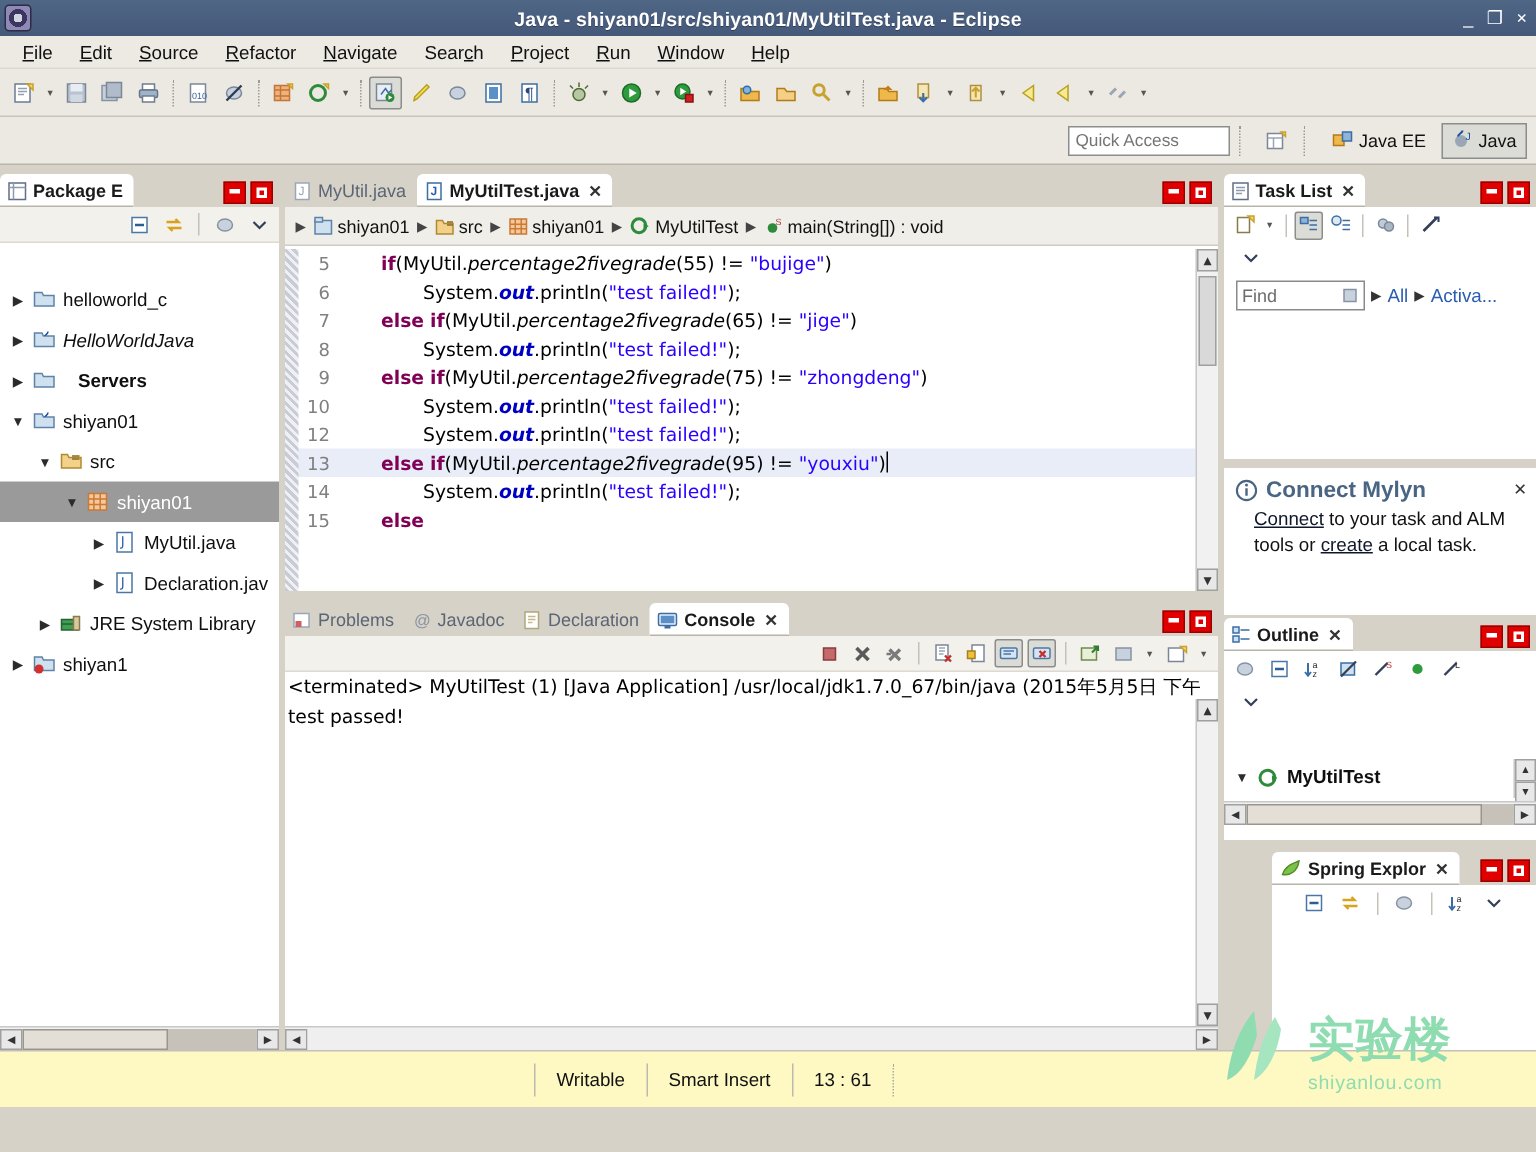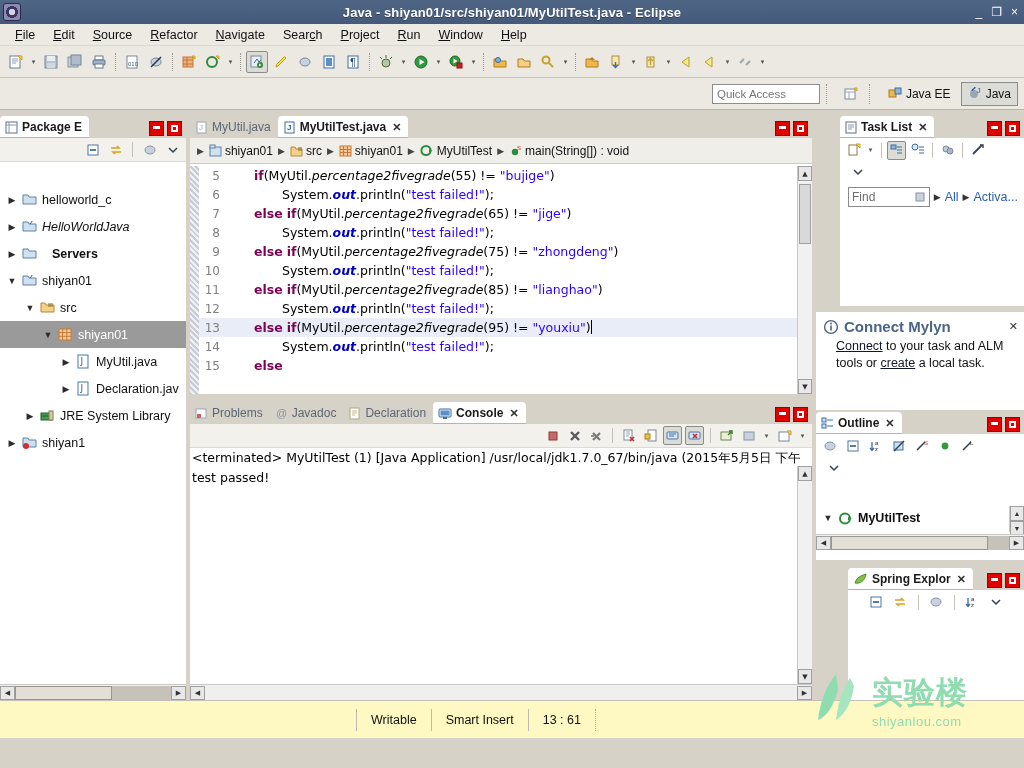--- a/index.html
+++ b/index.html
@@ -175,21 +175,21 @@
   
   #console { left: 190px; top: 286px; right: 212px; bottom: 0; }
   .console-body {
     position: absolute; top: 48px; left: 0; right: 0; bottom: 16px;
     background: #fff; font-family: "DejaVu Sans", sans-serif; font-size: 12.5px;
     padding: 2px 0 0 2px; overflow: hidden;
   }
   .console-line { height: 20px; white-space: nowrap; color: #000; }
 
   
-  #tasklist { right: 0; top: 0; width: 184px; height: 192px; }
+  #tasklist { right: 0; top: 0; width: 208px; height: 192px; }
   #mylyn { right: 0; top: 198px; width: 208px; height: 108px; background: #fff; }
   #outline { right: 0; top: 296px; width: 208px; height: 150px; }
   #spring { right: 0; top: 452px; width: 176px; bottom: 0; }
 
   .find-row { display: flex; align-items: center; gap: 4px; padding: 6px 6px 0 8px; }
   .find-box {
     width: 86px; height: 20px; border: 1px solid #8a8a8a; background: #fff;
     display: flex; align-items: center; justify-content: space-between;
     padding: 0 3px; font-size: 12px; color: #6d6d6d;
   }
@@ -681,21 +681,20 @@
       </div>
       <div class="code-area">
         <div class="gutter-strip"></div>
         <div id="code-lines">
             <div class="code-line"><span class="lnum">5</span><span style="padding-left: 28px;"><span class="kw">if</span><span>(MyUtil.</span><span class="mth">percentage2fivegrade</span><span>(55) != </span><span class="str">"bujige"</span><span>)</span></span></div>
             <div class="code-line"><span class="lnum">6</span><span style="padding-left: 56px;"><span>System.</span><span class="fld">out</span><span>.println(</span><span class="str">"test failed!"</span><span>);</span></span></div>
             <div class="code-line"><span class="lnum">7</span><span style="padding-left: 28px;"><span class="kw">else</span><span> </span><span class="kw">if</span><span>(MyUtil.</span><span class="mth">percentage2fivegrade</span><span>(65) != </span><span class="str">"jige"</span><span>)</span></span></div>
             <div class="code-line"><span class="lnum">8</span><span style="padding-left: 56px;"><span>System.</span><span class="fld">out</span><span>.println(</span><span class="str">"test failed!"</span><span>);</span></span></div>
             <div class="code-line"><span class="lnum">9</span><span style="padding-left: 28px;"><span class="kw">else</span><span> </span><span class="kw">if</span><span>(MyUtil.</span><span class="mth">percentage2fivegrade</span><span>(75) != </span><span class="str">"zhongdeng"</span><span>)</span></span></div>
             <div class="code-line"><span class="lnum">10</span><span style="padding-left: 56px;"><span>System.</span><span class="fld">out</span><span>.println(</span><span class="str">"test failed!"</span><span>);</span></span></div>
-            <div class="code-line"><span class="lnum">11</span><span style="padding-left: 28px;"><span class="kw">else</span><span> </span><span class="kw">if</span><span>(MyUtil.</span><span class="mth">percentage2fivegrade</span><span>(85) != </span><span class="str">"lianghao"</span><span>)</span></span></div>
             <div class="code-line"><span class="lnum">12</span><span style="padding-left: 56px;"><span>System.</span><span class="fld">out</span><span>.println(</span><span class="str">"test failed!"</span><span>);</span></span></div>
             <div class="code-line hl"><span class="lnum">13</span><span style="padding-left: 28px;"><span class="kw">else</span><span> </span><span class="kw">if</span><span>(MyUtil.</span><span class="mth">percentage2fivegrade</span><span>(95) != </span><span class="str">"youxiu"</span><span>)</span><span class="caret"></span></span></div>
             <div class="code-line"><span class="lnum">14</span><span style="padding-left: 56px;"><span>System.</span><span class="fld">out</span><span>.println(</span><span class="str">"test failed!"</span><span>);</span></span></div>
             <div class="code-line"><span class="lnum">15</span><span style="padding-left: 28px;"><span class="kw">else</span></span></div>
           </div>
         <div class="vscroll">
           <div class="vs-arrow">▲</div>
           <div class="vs-thumb" style="top:18px;height:60px;"></div>
           <div class="vs-arrow" style="position:absolute;bottom:0;left:0;right:0;">▼</div>
         </div>

